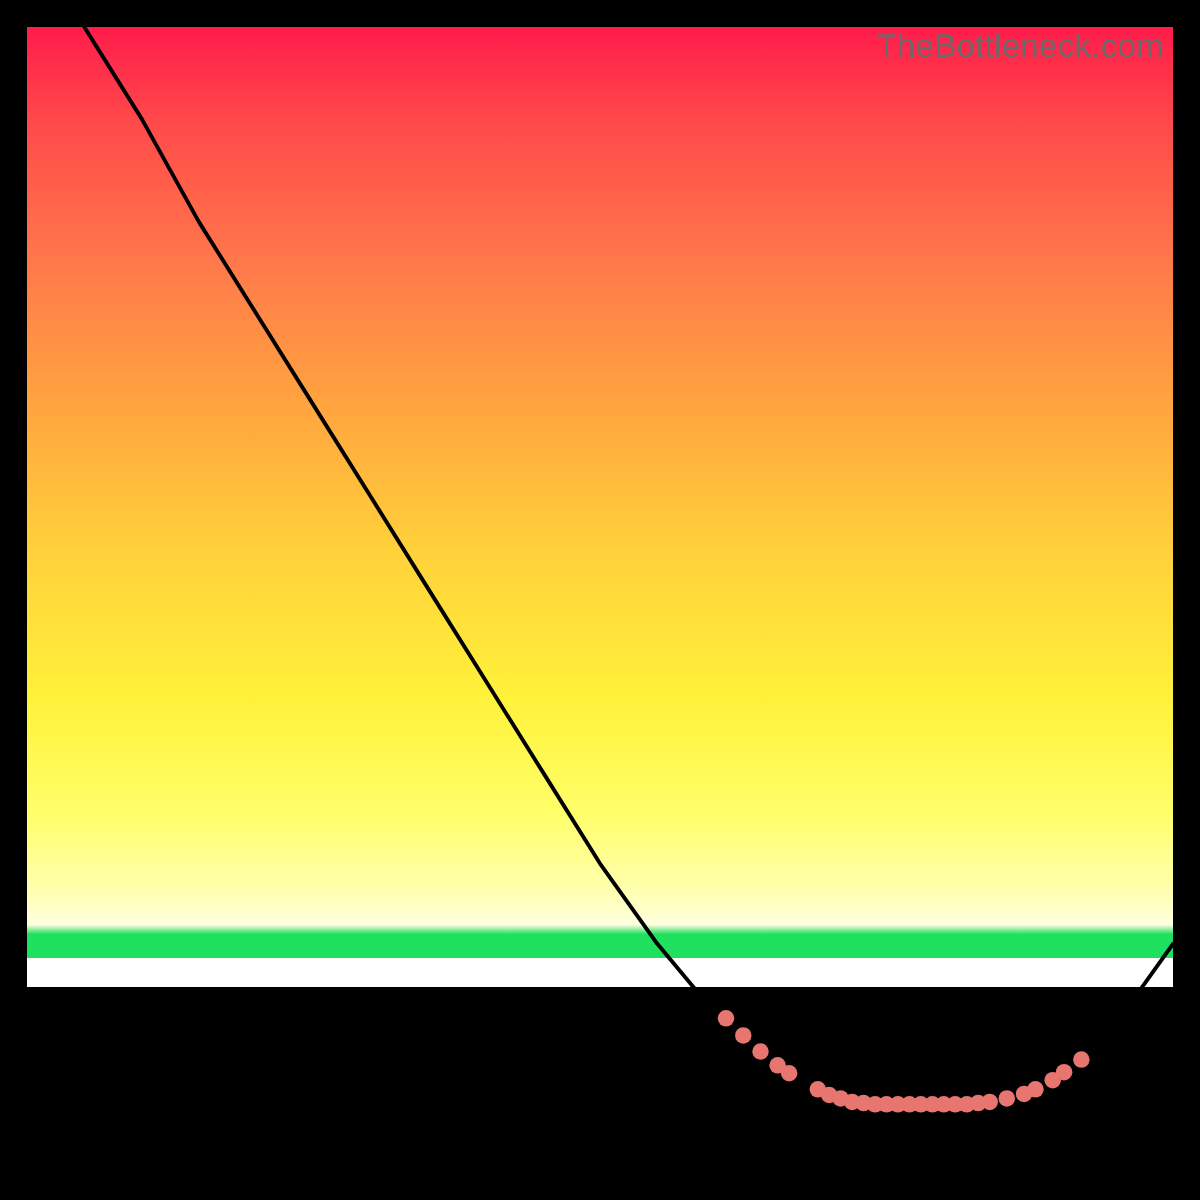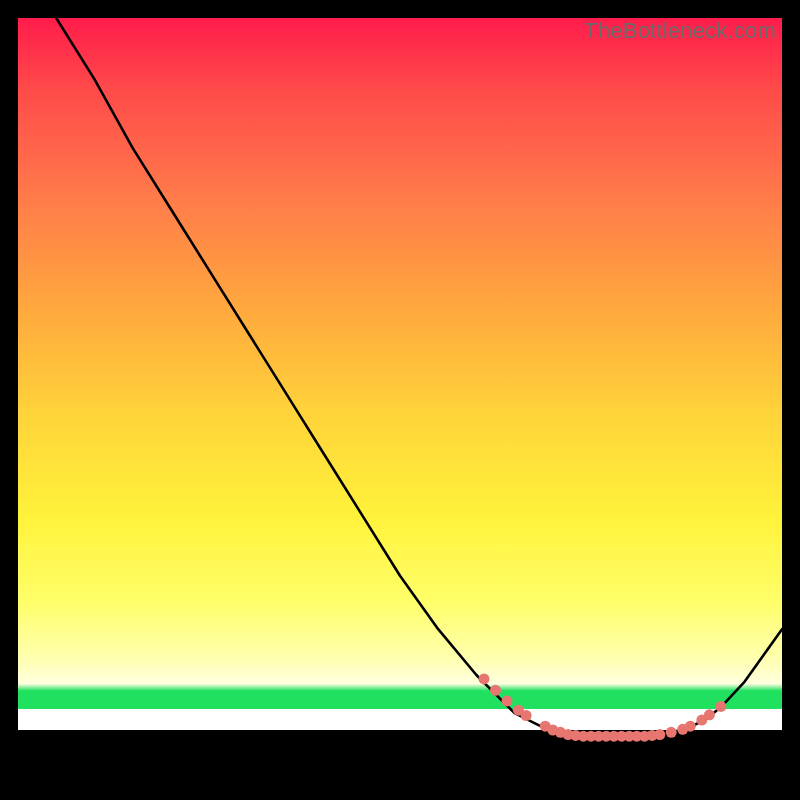--- a/index.html
+++ b/index.html
@@ -9,21 +9,21 @@
     height: 800px;
     background: #000000;
     overflow: hidden;
     font-family: Arial, Helvetica, sans-serif;
   }
   .frame {
     position: absolute;
     left: 18px;
     top: 18px;
     width: 764px;   
-    height: 712px;
+    height: 640px;
     background: #000; 
   }
   
   .plot-bg {
     position: absolute;
     left: 0; top: 0; right: 0; bottom: 0;
     
     background: linear-gradient(
       to bottom,
       #ff1c4b 0%,

